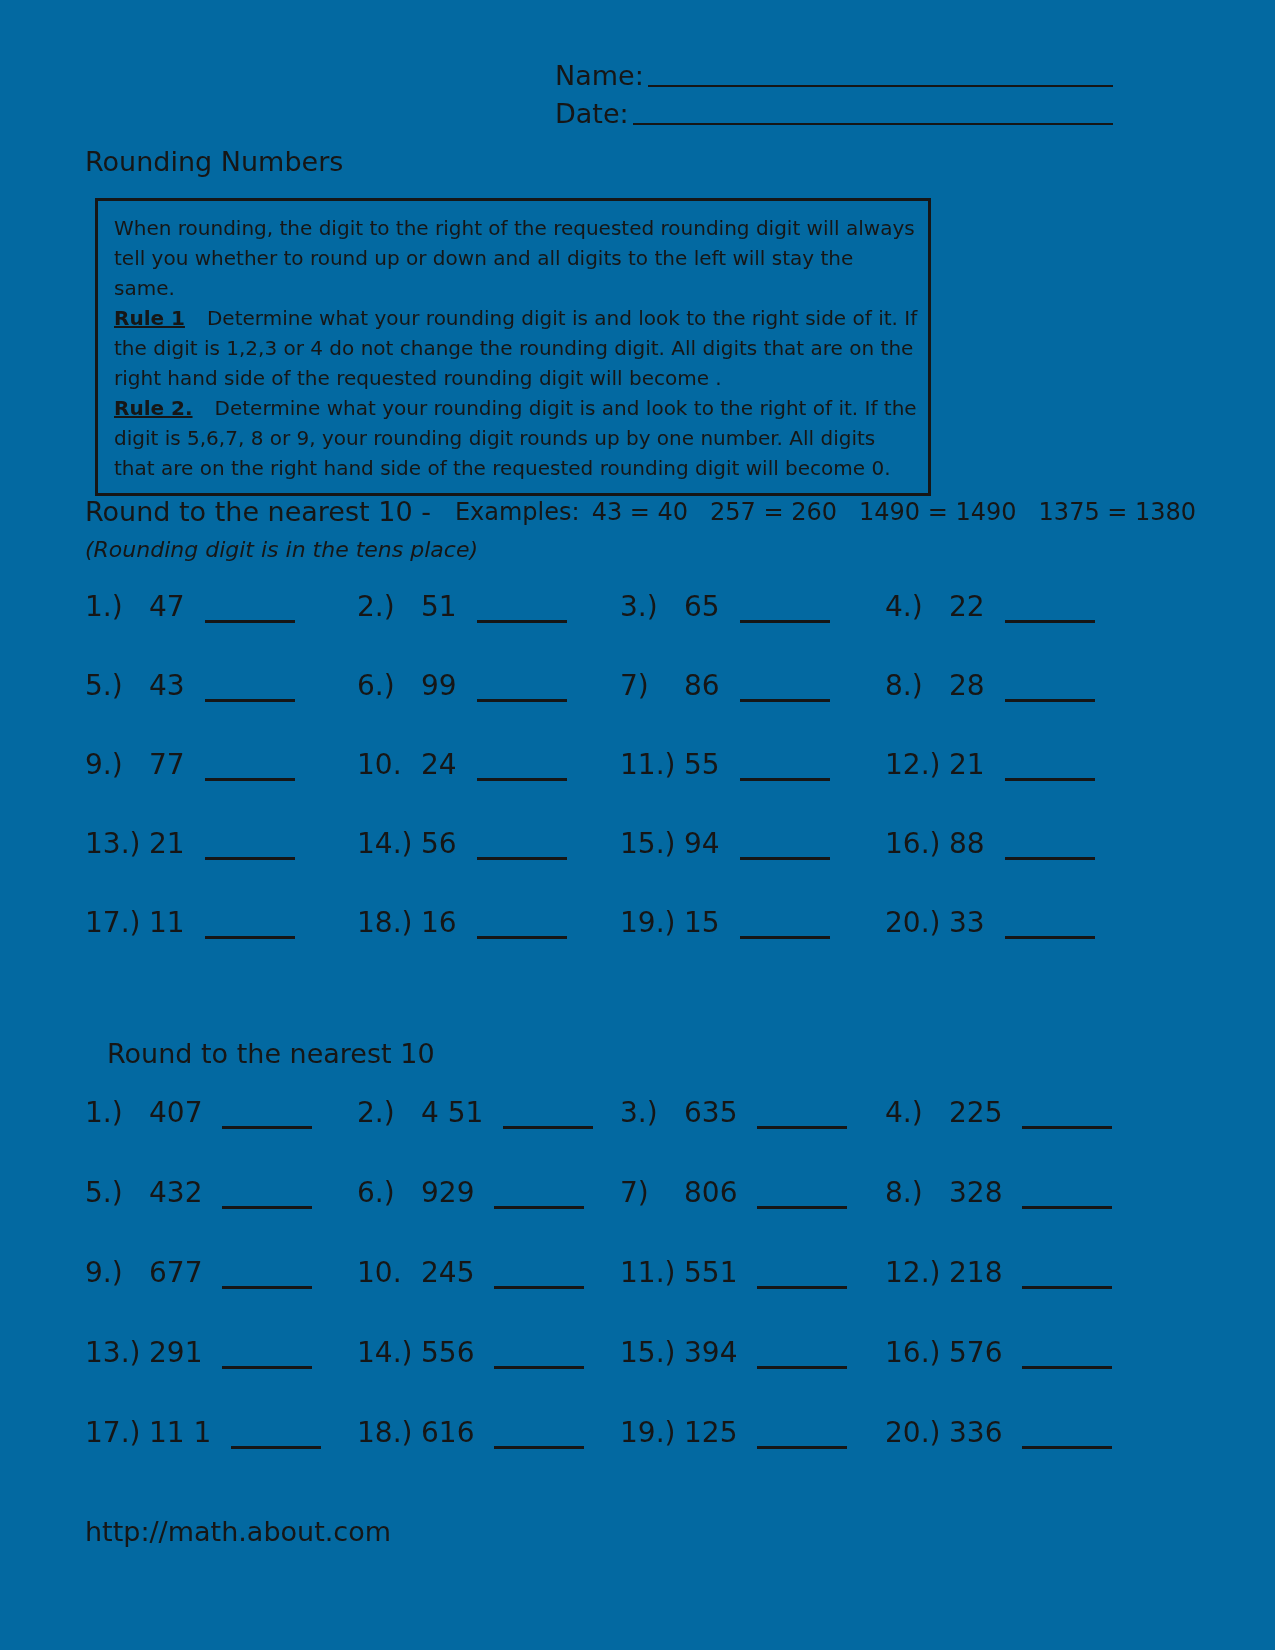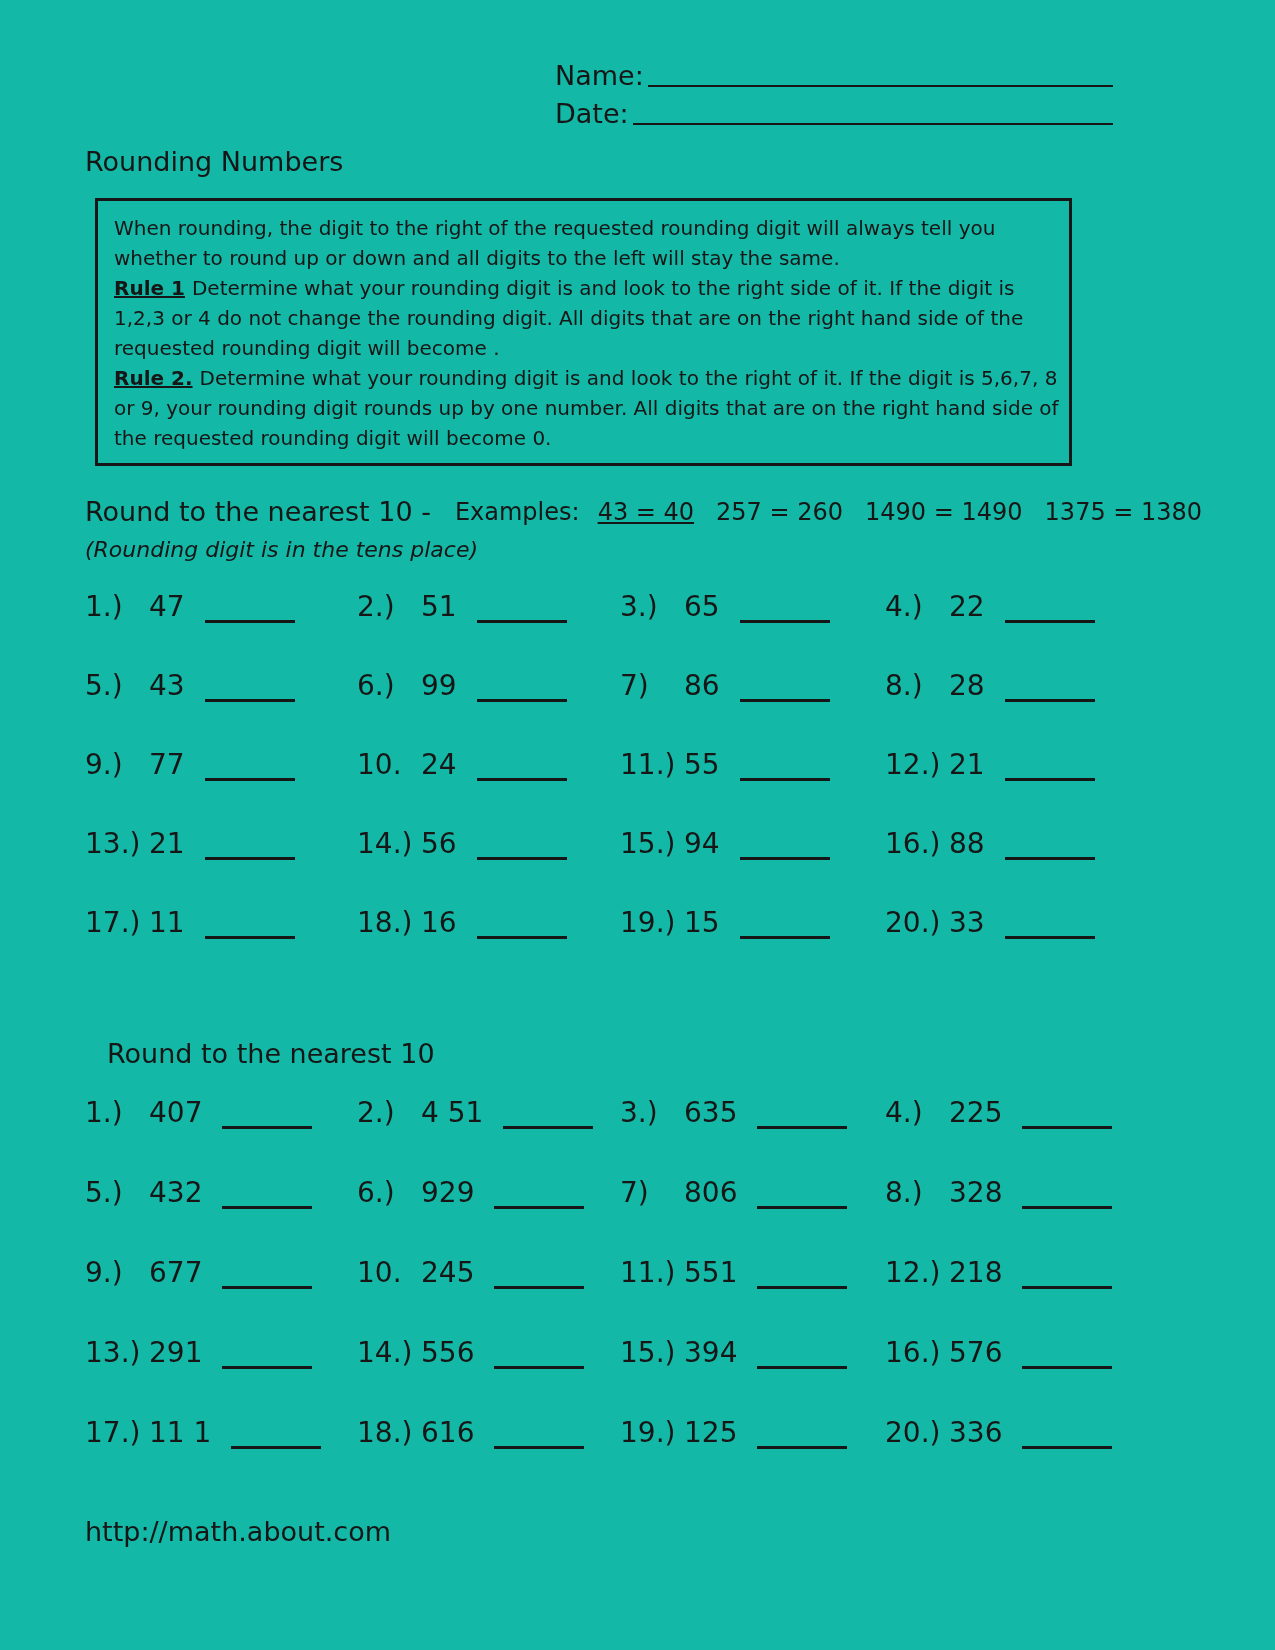--- a/index.html
+++ b/index.html
@@ -1,46 +1,46 @@
 <!DOCTYPE html>
 <html><head>
 <meta charset="utf-8">
 <style>
   html,body{margin:0;padding:0;background:#ffffff;}
   .page{
     position:relative;
     width:1275px;height:1650px;
-    background:#14b8a6;
+    background:#0369a1;
     color:#161616;
     font-family:"DejaVu Sans","Liberation Sans",sans-serif;
     overflow:hidden;
   }
   
   .hline{position:absolute;display:flex;align-items:flex-end;width:558px;font-size:27px;}
   .hline .lbl{white-space:nowrap;}
   .hline .fill{flex:1;border-bottom:2px solid #161616;transform:translateY(-4px);margin-left:4px;}
   #name-row{left:555px;top:60px;}
   #date-row{left:555px;top:98px;}
   
   .title{position:absolute;left:85px;top:146px;font-size:27px;}
   
   .rules-box{
-    position:absolute;left:95px;top:198px;width:977px;min-height:255px;
+    position:absolute;left:95px;top:198px;width:836px;min-height:255px;
     box-sizing:border-box;border:3px solid #161616;
     padding:12px 8px 10px 16px;
     font-size:20px;line-height:30px;
   }
   .rules-box p{margin:0;}
-  .rule-label{font-weight:bold;text-decoration:underline;margin-right:7px;}
+  .rule-label{font-weight:bold;text-decoration:underline;margin-right:22px;}
   
   .s1-head{position:absolute;left:85px;top:496px;display:flex;align-items:center;white-space:nowrap;}
   .s1-head .big{font-size:27px;}
   .s1-head .ex-label{font-size:24px;margin-left:24px;}
   .s1-head .ex{font-size:24px;margin-left:22px;}
-  .s1-head .ex.first{margin-left:18px;text-decoration:underline;}
+  .s1-head .ex.first{margin-left:12px;}
   .s1-sub{position:absolute;left:85px;top:537px;font-style:italic;font-size:22px;}
   .s2-head{position:absolute;left:107px;top:1038px;font-size:27px;}
   
   .grid{position:absolute;left:85px;width:1130px;display:grid;grid-template-columns:272px 263px 265px 1fr;}
   #grid1{top:590px;grid-auto-rows:79px;}
   #grid2{top:1096px;grid-auto-rows:80px;}
   .problem{display:flex;align-items:baseline;font-size:28px;white-space:pre;}
   .p-label{min-width:60px;}
   .p-value{margin-left:4px;}
   .p-blank{display:inline-block;width:90px;border-bottom:3px solid #161616;margin-left:20px;transform:translateY(7px);}

